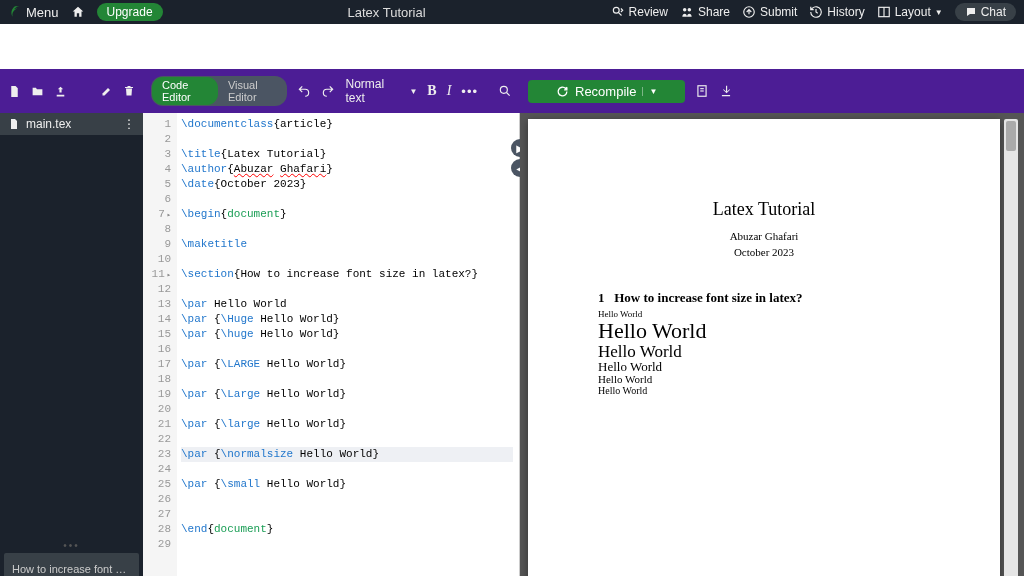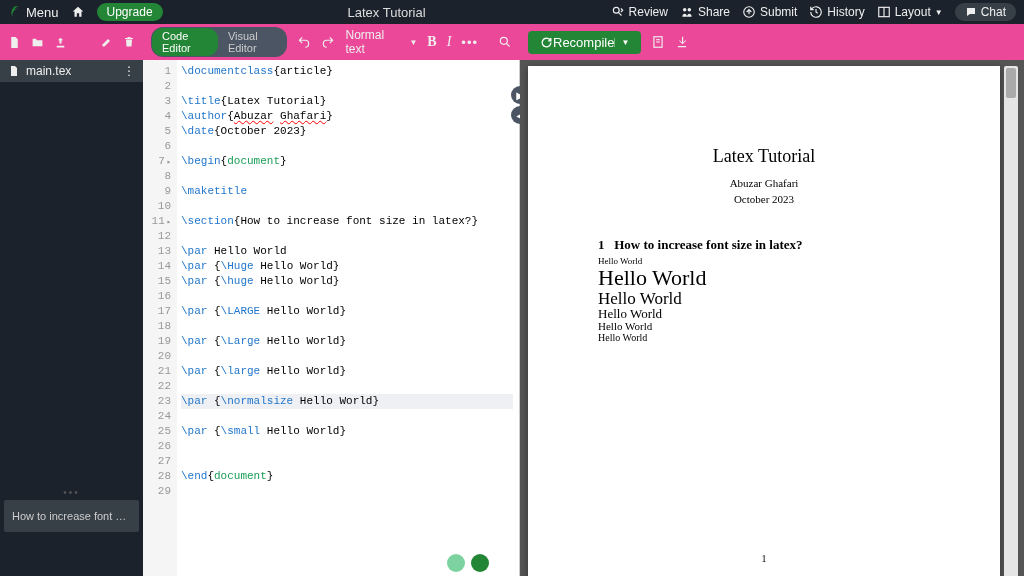--- a/index.html
+++ b/index.html
@@ -5,31 +5,31 @@
 * { margin: 0; padding: 0; box-sizing: border-box; }
 body { font-family: -apple-system, "Helvetica Neue", Arial, sans-serif; font-size: 13px; background: #fff; overflow: hidden; width: 1024px; height: 576px; }
 .topbar { height: 24px; background: #1b222c; display: flex; align-items: center; color: #eee; padding: 0 8px; }
 .topbar .left, .topbar .right { display: flex; align-items: center; gap: 12px; }
 .topbar .center { flex: 1; text-align: center; font-size: 13px; color: #ddd; }
 .menu-btn { display: flex; align-items: center; gap: 4px; cursor: pointer; }
 .upgrade-btn { background: #238636; color: #fff; padding: 2px 10px; border-radius: 10px; font-size: 12px; cursor: pointer; }
 .top-item { display: flex; align-items: center; gap: 4px; font-size: 12px; cursor: pointer; }
 .chat-btn { background: #384047; padding: 2px 10px; border-radius: 10px; display: flex; align-items: center; gap: 4px; justify-content: center; }
 
-.subbar { height: 36px; background: #ec4899; display: flex; }
+.subbar { height: 44px; background: #4c1d95; display: flex; margin-top: 45px; }
 .subbar-left { width: 143px; display: flex; align-items: center; padding: 0 8px; gap: 10px; color: #eee; }
 .subbar-left .spacer { flex: 1; }
 .subbar-mid { flex: 1; display: flex; align-items: center; padding: 0 8px; gap: 10px; color: #eee; }
 .subbar-right { width: 504px; display: flex; align-items: center; padding: 0 8px; gap: 10px; color: #eee; }
 .editor-toggle { background: #4b5563; border-radius: 12px; display: flex; align-items: center; padding: 1px; }
 .editor-toggle span { padding: 2px 10px; border-radius: 11px; font-size: 11px; cursor: pointer; }
 .editor-toggle .active { background: #238636; color: #fff; }
 .editor-toggle .inactive { color: #ccc; }
 .fmt-sel { display: flex; align-items: center; gap: 6px; font-size: 12px; cursor: pointer; }
-.recompile-btn { background: #238636; color: #fff; padding: 4px 12px; border-radius: 4px; display: flex; align-items: center; font-size: 13px; cursor: pointer; }
+.recompile-btn { background: #238636; color: #fff; padding: 4px 28px; border-radius: 4px; display: flex; align-items: center; gap: 6px; font-size: 13px; cursor: pointer; }
 
 .main { display: flex; height: 524px; }
 .filetree { width: 143px; background: #1b222c; color: #eee; display: flex; flex-direction: column; }
 .file-item { display: flex; align-items: center; gap: 6px; padding: 4px 8px; background: #384047; font-size: 12px; cursor: pointer; }
 .file-item .dots { margin-left: auto; }
 .outline-hdr { padding: 4px 8px; font-size: 12px; background: #1b222c; border-top: 1px solid #333; cursor: pointer; }
 .outline-item { padding: 10px 8px; font-size: 11px; background: #384047; color: #ccc; margin: 2px 4px; border-radius: 2px; white-space: nowrap; overflow: hidden; text-overflow: ellipsis; cursor: pointer; }
 .ft-spacer { flex: 1; }
 
 .editor { width: 377px; background: #fff; border-right: 1px solid #ccc; position: relative; display: flex; }

